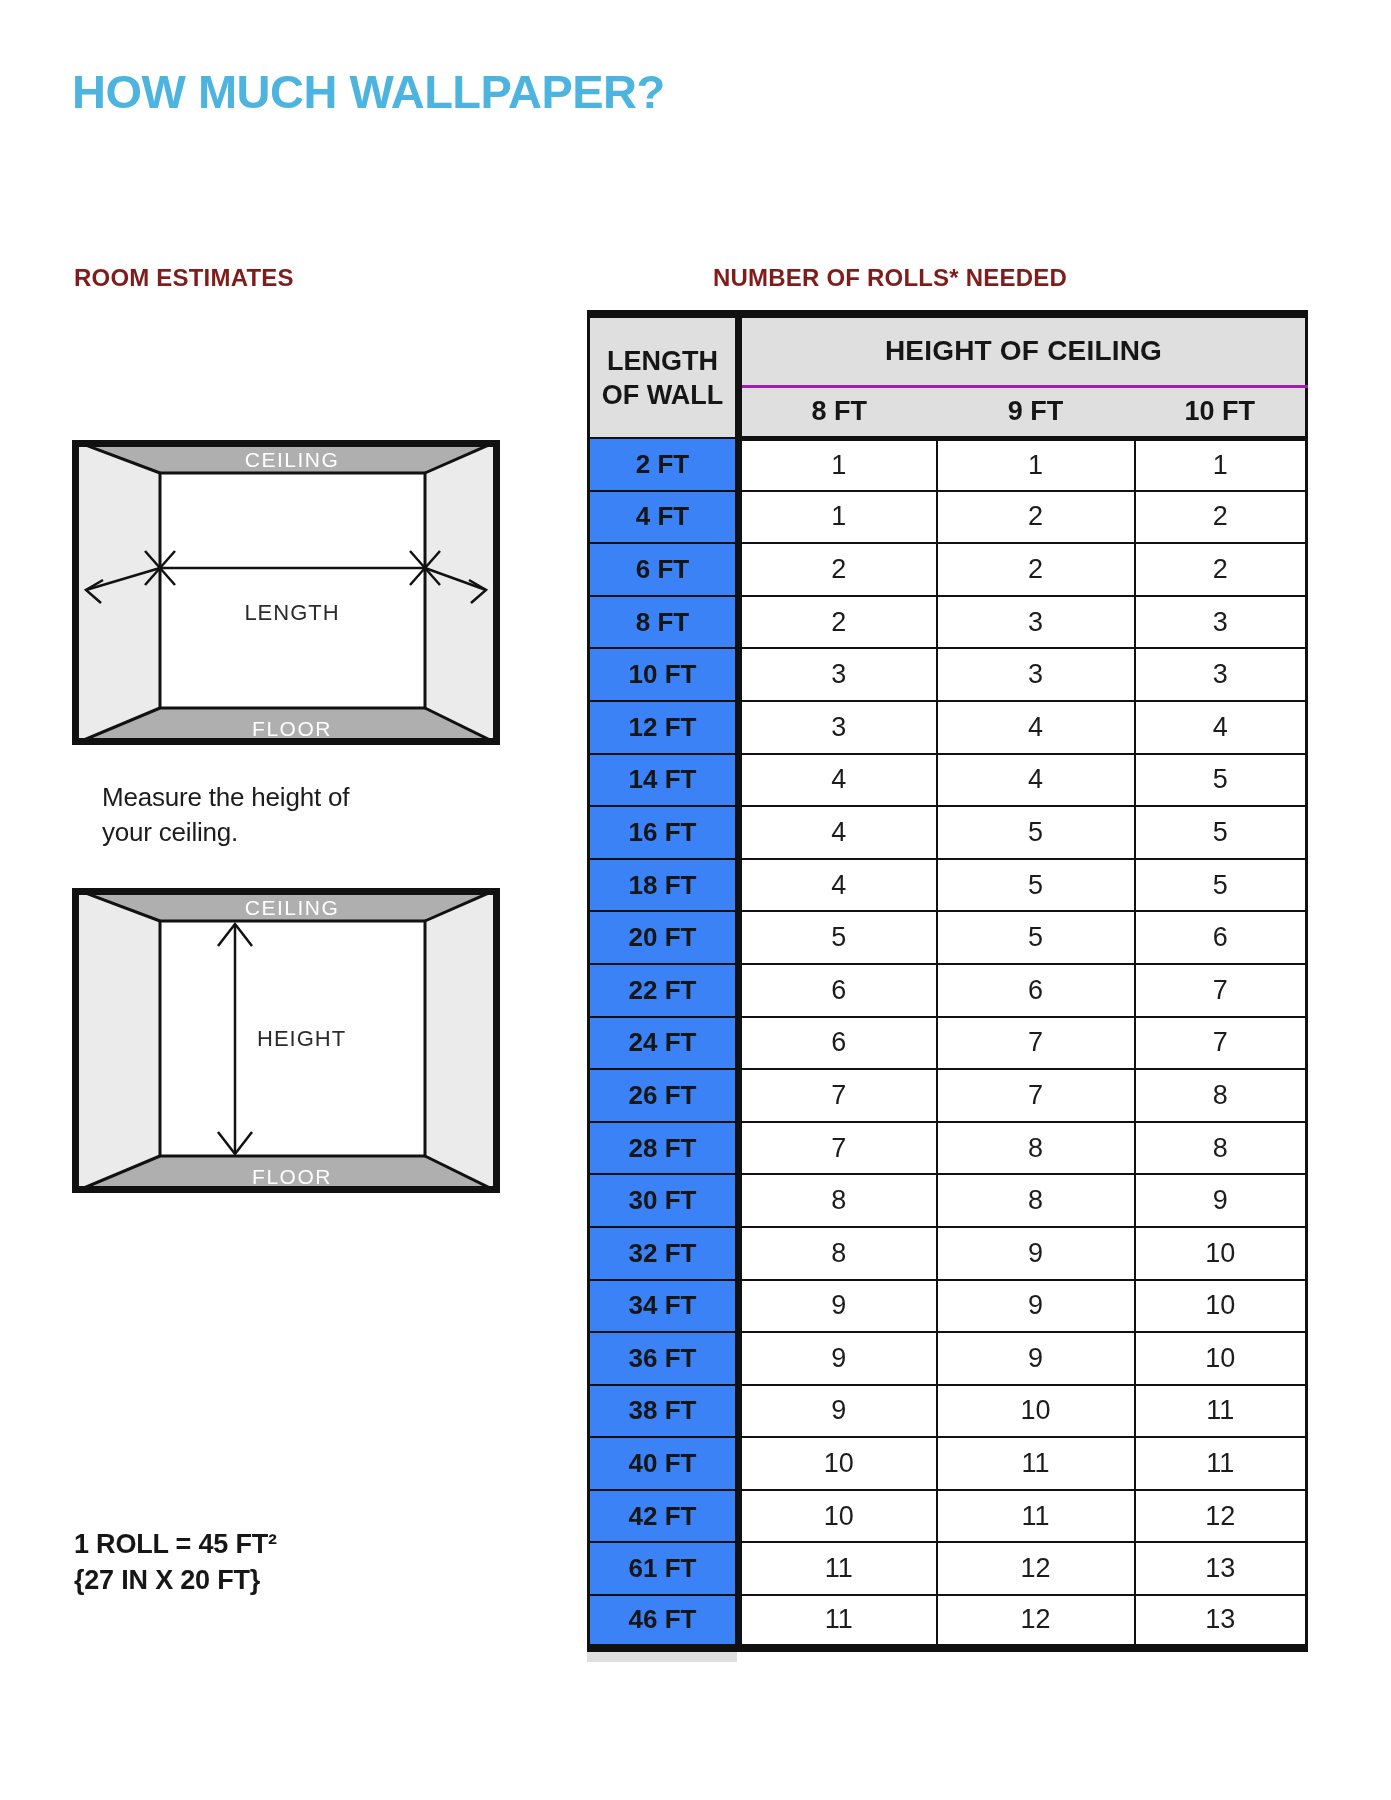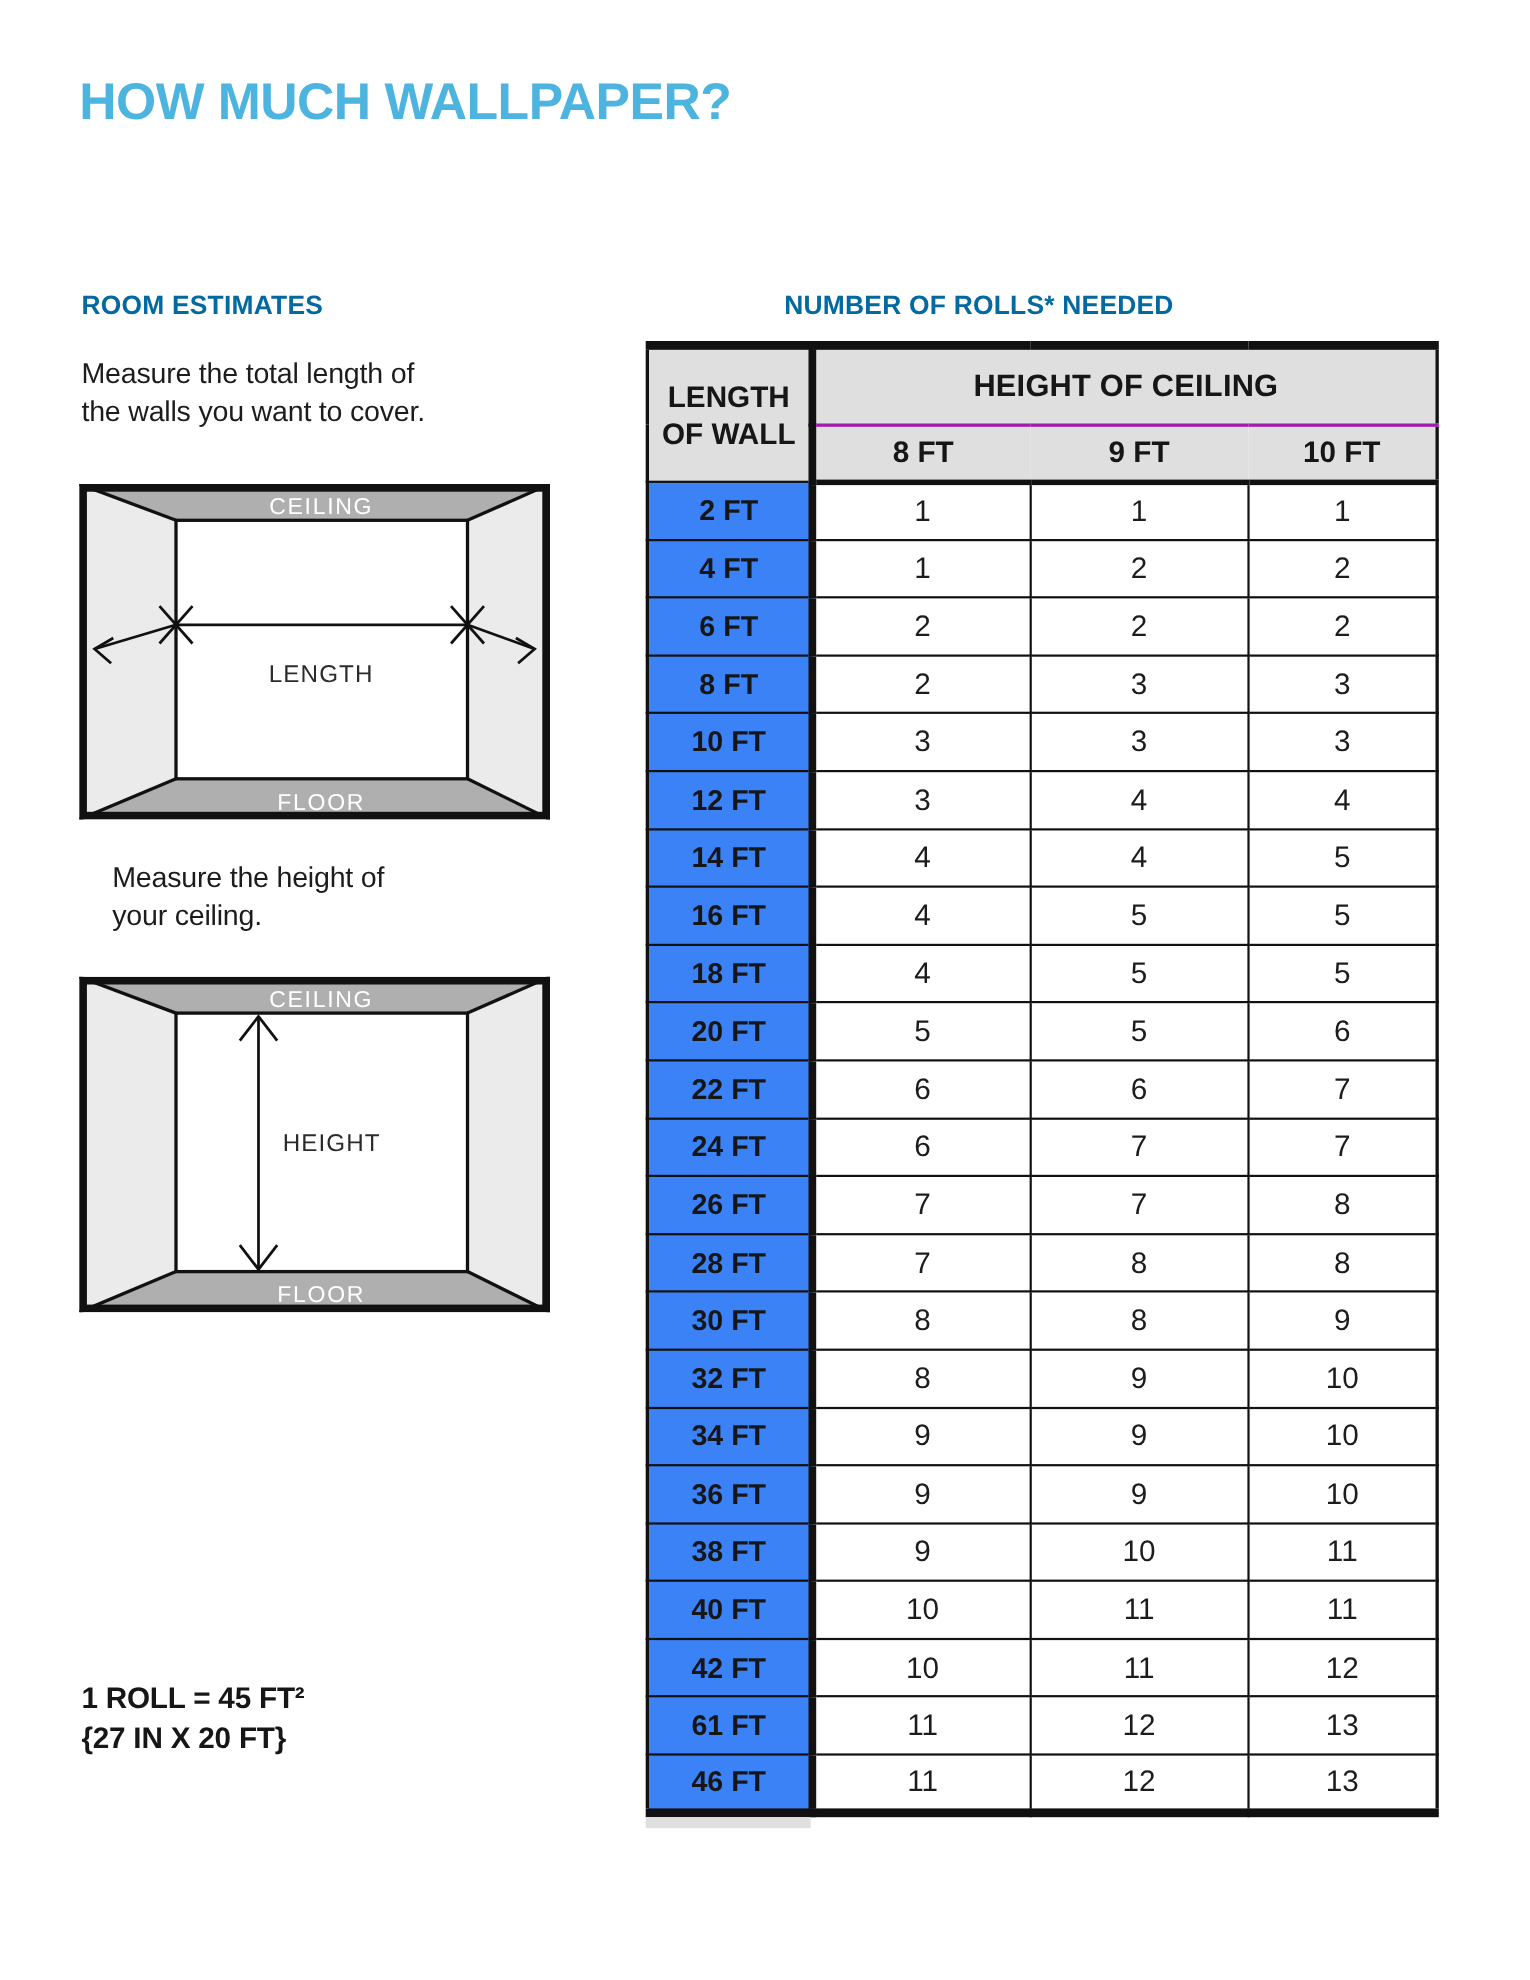--- a/index.html
+++ b/index.html
@@ -6,21 +6,21 @@
   html,body { background:#ffffff; }
   .page {
     position:relative; width:1391px; height:1800px; background:#ffffff;
     font-family:"Liberation Sans","DejaVu Sans",sans-serif; color:#1c1c1c; overflow:hidden;
   }
   .title {
     position:absolute; left:72px; top:64px; font-size:47px; font-weight:bold;
     color:#4cb4df; letter-spacing:-0.5px; white-space:nowrap;text-align:center;
   }
   .section-heading {
-    position:absolute; font-size:24px; font-weight:bold; color:#0369a1;
+    position:absolute; font-size:24px; font-weight:bold; color:#7f1d1d;
     letter-spacing:0.2px; white-space:nowrap;
   }
   .left-heading  { left:74px;  top:264px; }
   .table-heading { left:713px; top:264px; }
   .body-text {
     position:absolute; left:74px; font-size:26px; line-height:35px;
     color:#1c1c1c; letter-spacing:-0.2px;
   }
   .para1 { top:322px; }
   .para2 { top:780px;margin-left:28px; }
@@ -68,24 +68,20 @@
 </head>
 <body>
 
 <div class="page">
 
   <h1 class="title">HOW MUCH WALLPAPER?</h1>
 
   <div class="section-heading left-heading">ROOM ESTIMATES</div>
   <div class="section-heading table-heading">NUMBER OF ROLLS* NEEDED</div>
 
-  <p class="body-text para1">
-    <span>Measure the total length of</span><br>
-    <span>the walls you want to cover.</span>
-  </p>
 
   <svg class="diagram d1" width="428" height="305" viewBox="0 0 428 305">
     <rect x="0" y="0" width="428" height="305" fill="#ffffff"></rect>
     <polygon points="0,0 428,0 353,33 88,33" fill="#afafaf"></polygon>
     <polygon points="0,305 88,268 353,268 428,305" fill="#afafaf"></polygon>
     <polygon points="0,0 88,33 88,268 0,305" fill="#ebebeb"></polygon>
     <polygon points="428,0 353,33 353,268 428,305" fill="#ebebeb"></polygon>
     <rect x="88" y="33" width="265" height="235" fill="#ffffff" stroke="#111" stroke-width="3"></rect>
     <line x1="0" y1="0" x2="88" y2="33" stroke="#111" stroke-width="3"></line>
     <line x1="428" y1="0" x2="353" y2="33" stroke="#111" stroke-width="3"></line>

